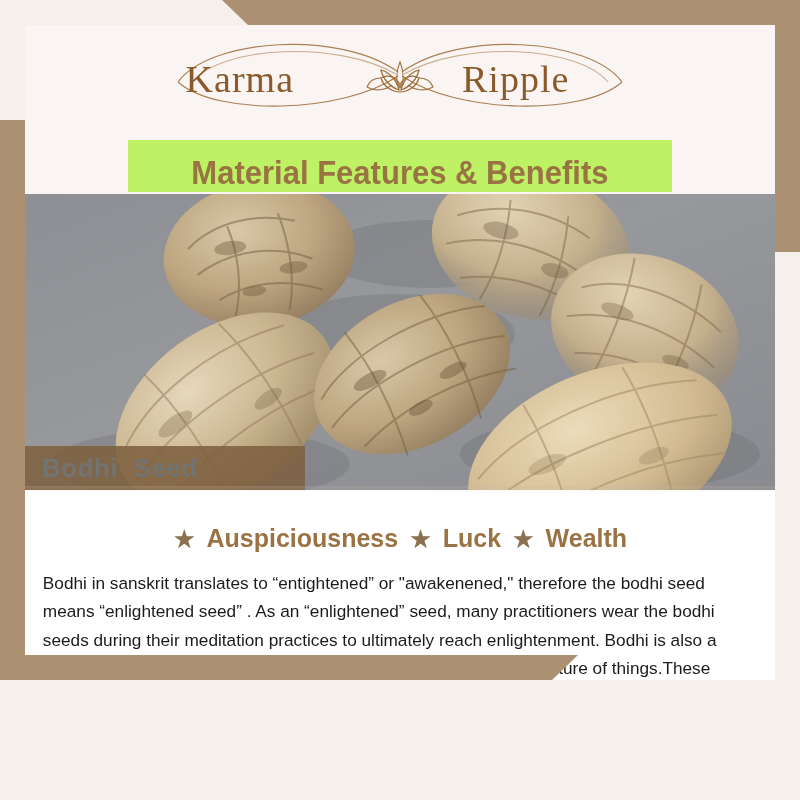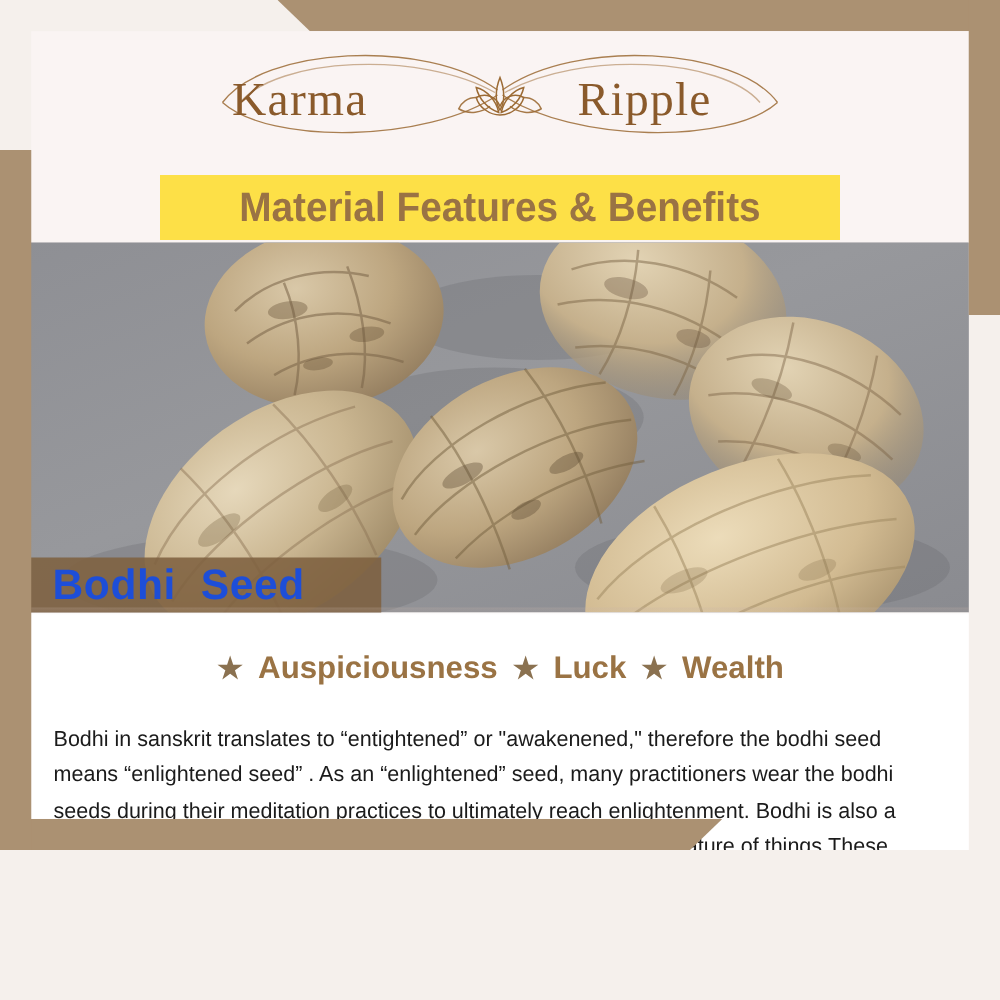--- a/index.html
+++ b/index.html
@@ -57,22 +57,22 @@
     font-family:"Liberation Serif",serif;
     font-size:38px;
     letter-spacing:1px;
     fill:#8a5a2b;
   }
 
   
   .title-banner{
     position:absolute;left:128px;top:140px;
     width:544px;height:52px;
-    background:#fde047;
-    display:flex;align-items:center;justify-content:center;
+    background:#bef264;
+    display:flex;align-items:flex-end;justify-content:center;
     z-index:5;
   }
   .title-banner .title-text{
     font-family:"Liberation Sans Narrow","Liberation Sans",sans-serif;
     font-weight:bold;
     font-size:33px;
     color:#9a7344;
     letter-spacing:0px;
     transform:scaleX(0.94);
     white-space:nowrap;
@@ -90,38 +90,38 @@
 
   
   .caption-band{
     position:absolute;left:0px;top:446px;
     width:305px;height:44px;
     background:rgba(126,97,64,0.88);
     display:flex;align-items:center;
     z-index:5;
   }
   .caption-band .caption-text{
-    color:#1d4ed8;
+    color:#737373;
     font-family:"Liberation Sans Narrow","Liberation Sans",sans-serif;
     font-weight:bold;
-    font-size:34px;
+    font-size:26px;
     padding-left:42px;
     letter-spacing:0.5px;
     white-space:pre;
   }
 
   
   .body-section{
     position:absolute;left:25px;top:490px;
     width:750px;height:272px;
     background:#ffffff;
     z-index:4;
   }
   .benefits{
-    margin:12px;padding-top:18px;
+    margin:0;padding-top:34px;
     text-align:center;
     font-family:"Liberation Sans Narrow","Liberation Sans",sans-serif;
     font-weight:bold;
     font-size:25px;
     color:#9a7344;
     letter-spacing:0px;
     white-space:nowrap;
   }
   .benefits .star{
     color:#8a7150;

